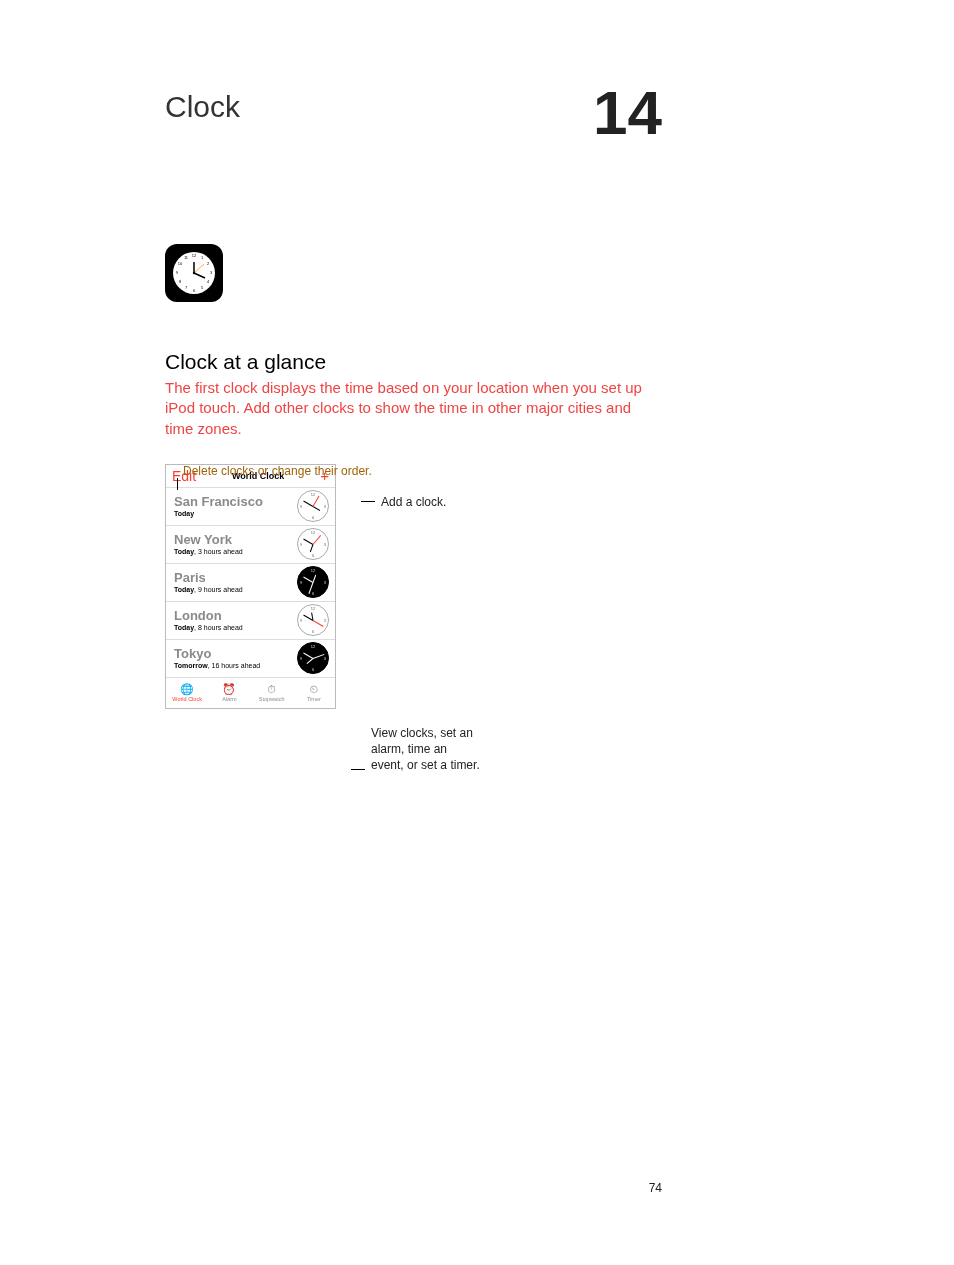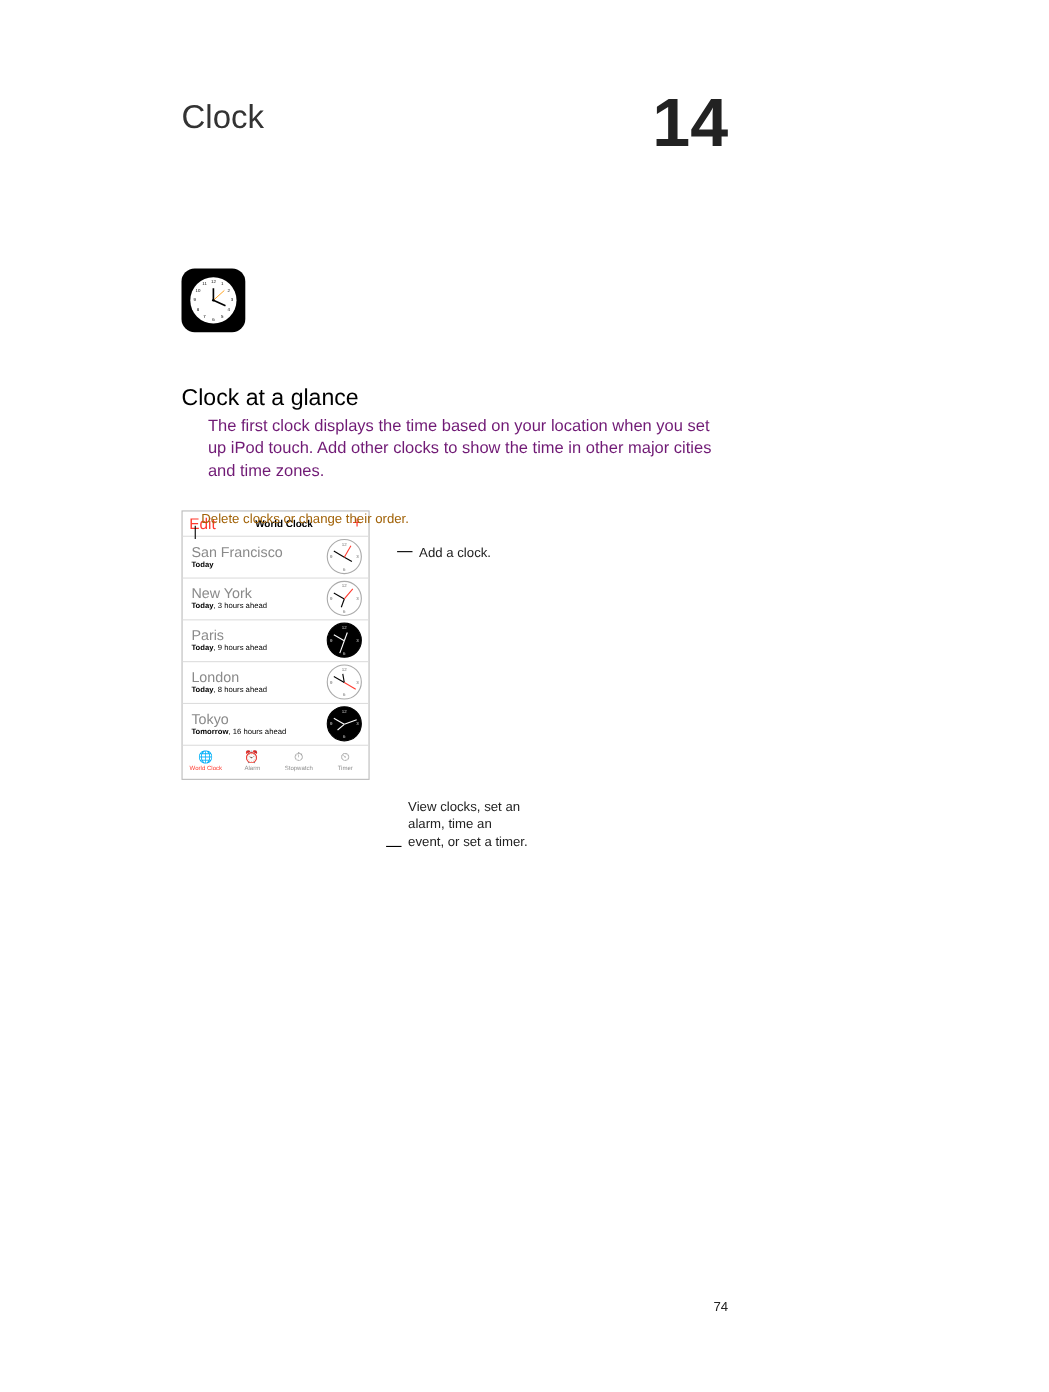--- a/index.html
+++ b/index.html
@@ -2,36 +2,36 @@
 <html><head>
 <meta charset="utf-8">
 <style>
   html,body{margin:0;padding:0;background:#fff;font-family:"Helvetica Neue",Helvetica,Arial,sans-serif;color:#222;}
   .page{width:812px;height:1265px;position:relative;box-sizing:border-box;padding:90px 150px 0 165px;}
   .chapter-head{display:flex;align-items:flex-start;justify-content:space-between;}
   .chapter-title{font-size:30px;font-weight:500;color:#333;}
   .chapter-number{font-size:62px;font-weight:600;color:#222;line-height:1;margin-top:-8px;}
   .app-icon{width:58px;height:58px;border-radius:12px;background:#000;margin-top:100px;display:flex;align-items:center;justify-content:center;}
   .subhead{color:#000000;font-size:21px;font-weight:400;margin-top:48px;}
-  .body-text{font-size:15px;line-height:1.35;color:#701a75;margin-top:4px;max-width:630px;margin-left:24px;}
+  .body-text{font-size:15px;line-height:1.35;color:#ef4444;margin-top:4px;max-width:630px;}
   .figure-wrap{position:relative;margin-top:22px;}
   .callout-top{position:absolute;left:18px;top:0;font-size:12px;color:#a16207;}
   .callout-top .tick{position:absolute;left:-6px;top:14px;width:1px;height:12px;background:#000;}
   .callout-right-1{position:absolute;left:196px;top:31px;font-size:12px;display:flex;align-items:center;}
   .callout-right-1 .line{width:14px;height:1px;background:#000;margin-right:6px;}
   .callout-right-2{position:absolute;left:186px;top:249px;font-size:12px;display:flex;margin-top:12px;}
   .callout-right-2 .line{width:14px;height:1px;background:#000;margin-right:6px;margin-top:44px;}
   .callout-right-2 .box{max-width:110px;line-height:1.35;}
   .device{width:169px;border:1px solid #bbb;background:#fff;margin-top:25px;font-family:"Helvetica Neue",Helvetica,Arial,sans-serif;}
   .nav{display:flex;align-items:center;justify-content:space-between;height:22px;padding:0 6px;}
   .nav .edit{color:#ff3b30;font-size:14px;}
   .nav .title{font-size:9px;font-weight:700;color:#000;}
   .nav .plus{color:#ff3b30;font-size:15px;font-weight:300;line-height:15px;}
   .row{display:flex;align-items:center;justify-content:space-between;border-top:1px solid #ddd;padding:4px 6px 4px 8px;height:38px;box-sizing:border-box;}
-  .row .city{font-size:13px;color:#8a8a8a;font-weight:400;line-height:1.05;}
+  .row .city{font-size:13px;color:#8a8a8a;font-weight:700;line-height:1.05;}
   .row .sub{font-size:7px;color:#000;margin-top:1px;}
   .row .sub b{font-weight:700;}
   .clockface{width:32px;height:32px;border-radius:50%;position:relative;box-sizing:border-box;}
   .clockface.day{background:#fff;border:1px solid #aaa;}
   .clockface.night{background:#000;border:1px solid #000;}
   .clockface .num{position:absolute;font-size:4px;color:#666;}
   .clockface.night .num{color:#ddd;}
   .n12{top:1px;left:50%;transform:translateX(-50%);}
   .n3{right:2px;top:50%;transform:translateY(-50%);}
   .n6{bottom:1px;left:50%;transform:translateX(-50%);}

